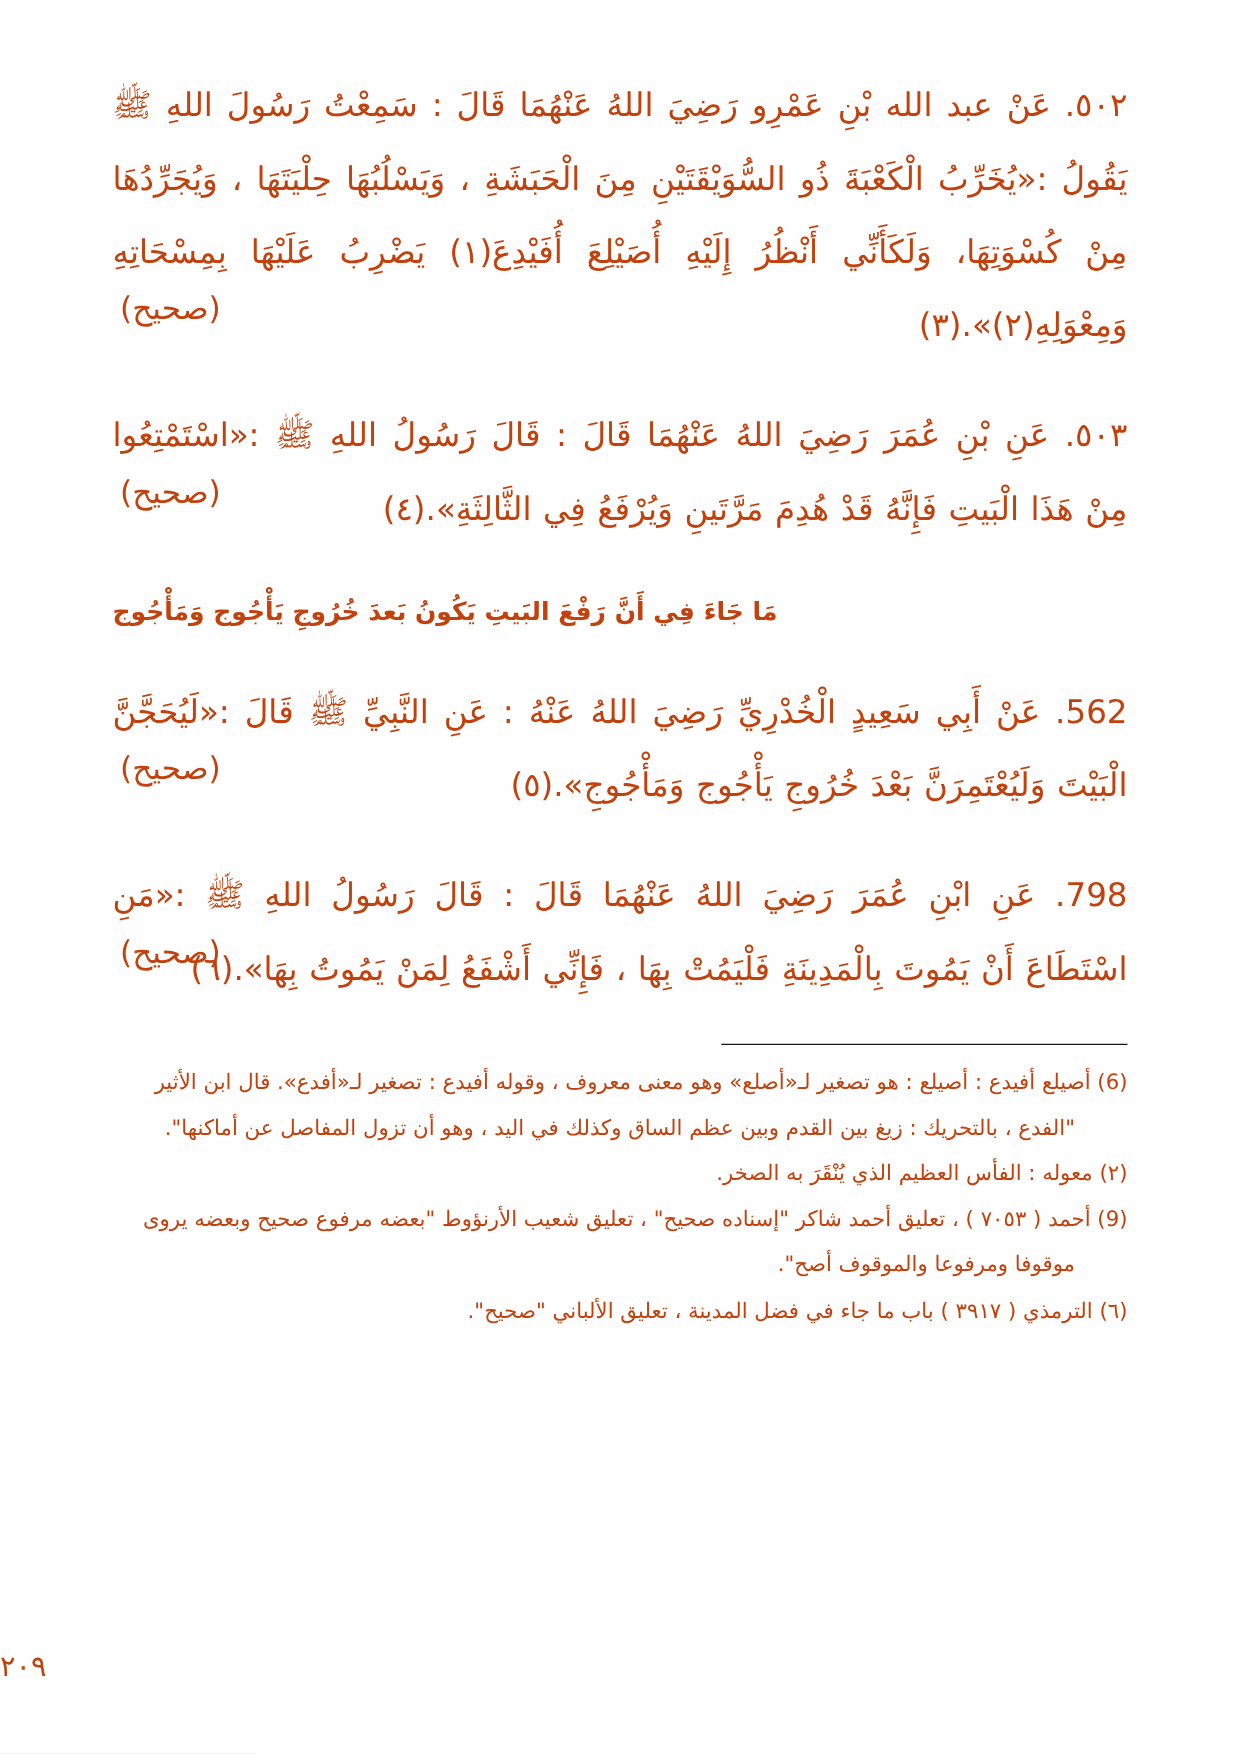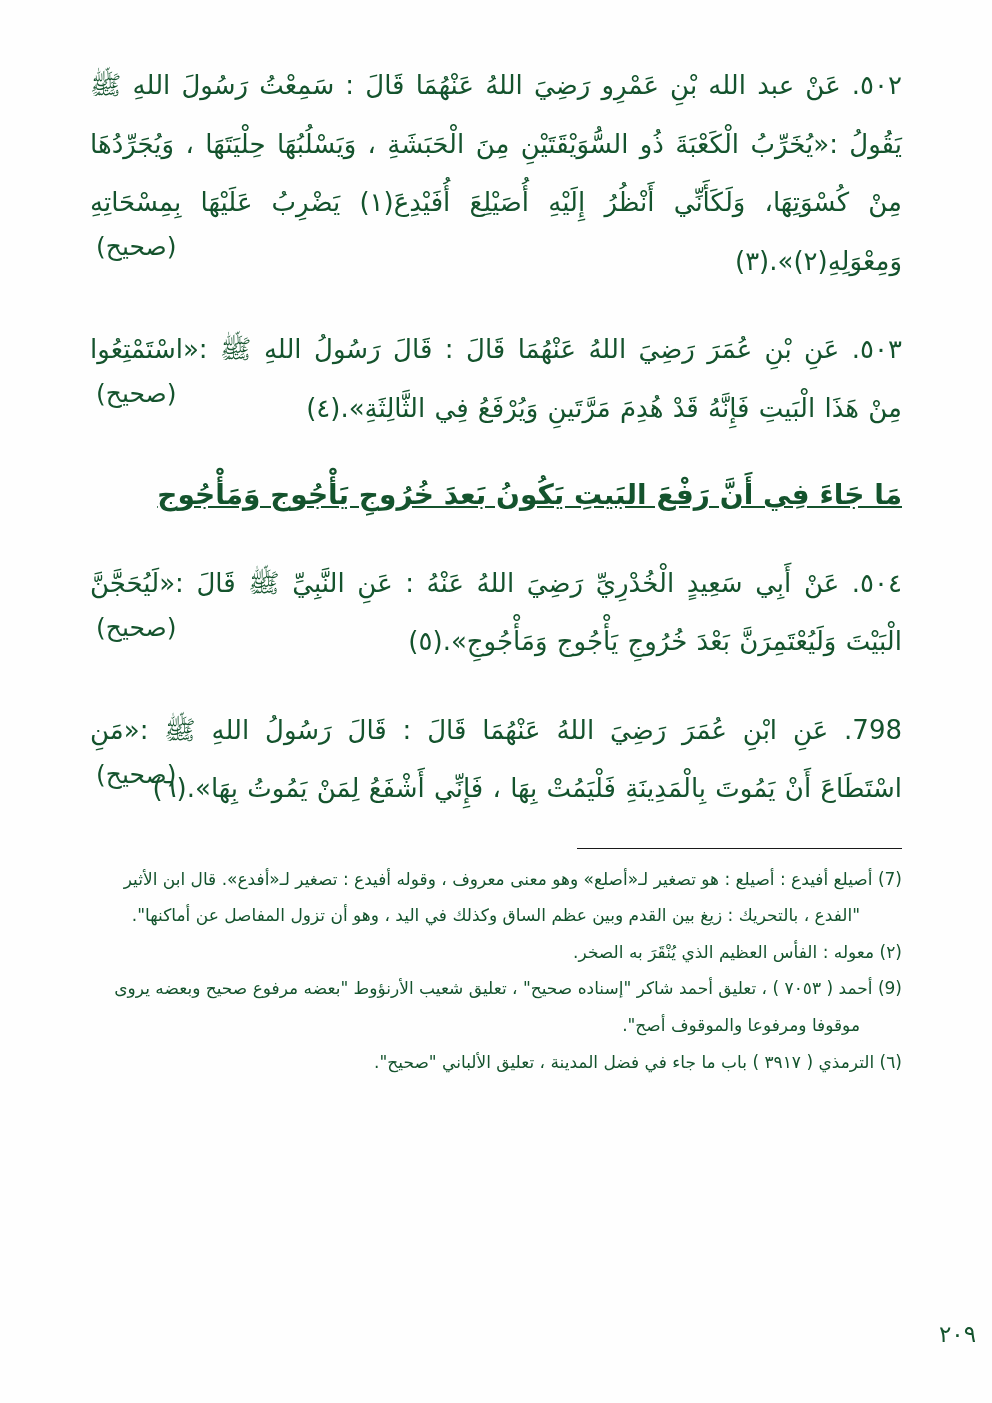--- a/index.html
+++ b/index.html
@@ -3,21 +3,21 @@
 <meta charset="utf-8">
 <style>
   * { box-sizing: border-box; }
   html, body { margin: 0; padding: 0; background: #dcdcdc; }
 
   .page {
     width: 992px;
     height: 1403px;
     margin: 0 auto;
     background: #fefefe;
-    color: #14532d;
+    color: #c2410c;
     direction: rtl;
     font-family: "DejaVu Sans", sans-serif;
     position: relative;
     padding: 56px 90px 0 90px;
     overflow: hidden;
   }
 
   .content { width: 100%; }
 
   .hadith {
@@ -37,25 +37,24 @@
   .grade {
     position: absolute;
     left: 6px;
     bottom: 29px;
     font-size: 25px;
     white-space: nowrap;
   }
 
   .section-heading {
     margin: 36px 0 36px 0;
-    font-size: 28px;
+    font-size: 20px;
     font-weight: bold;
-    text-align: right;
+    text-align: left;
     line-height: 1.6;
-    text-decoration: underline;
   }
 
   .footnotes {
     margin-top: 26px;
     font-size: 17px;
     line-height: 2.15;
   }
 
   .footnote-sep {
     border: none;
@@ -69,21 +68,21 @@
     text-align: right;
     padding-right: 42px;
     text-indent: -42px;
   }
 
   .page-number {
     position: absolute;
     left: 0;
     right: 16px;
     bottom: 56px;
-    text-align: right;
+    text-align: left;
     font-size: 23px;
     letter-spacing: 1px;
   }
 </style>
 </head>
 <body>
 
 <div class="page">
   <main class="content">
 
@@ -93,33 +92,33 @@
     </section>
 
     <section class="hadith">
       <p class="hadith-text">٥٠٣. عَنِ بْنِ عُمَرَ رَضِيَ اللهُ عَنْهُمَا قَالَ : قَالَ رَسُولُ اللهِ ﷺ :«اسْتَمْتِعُوا مِنْ هَذَا الْبَيتِ فَإِنَّهُ قَدْ هُدِمَ مَرَّتَينِ وَيُرْفَعُ فِي الثَّالِثَةِ».(٤)</p>
       <span class="grade">(صحيح)</span>
     </section>
 
     <h2 class="section-heading">مَا جَاءَ فِي أَنَّ رَفْعَ البَيتِ يَكُونُ بَعدَ خُرُوجِ يَأْجُوج وَمَأْجُوج</h2>
 
     <section class="hadith">
-      <p class="hadith-text">٥٠٤. عَنْ أَبِي سَعِيدٍ الْخُدْرِيِّ رَضِيَ اللهُ عَنْهُ : عَنِ النَّبِيِّ ﷺ قَالَ :«لَيُحَجَّنَّ الْبَيْتَ وَلَيُعْتَمِرَنَّ بَعْدَ خُرُوجِ يَأْجُوج وَمَأْجُوجِ».(٥)</p>
+      <p class="hadith-text">562. عَنْ أَبِي سَعِيدٍ الْخُدْرِيِّ رَضِيَ اللهُ عَنْهُ : عَنِ النَّبِيِّ ﷺ قَالَ :«لَيُحَجَّنَّ الْبَيْتَ وَلَيُعْتَمِرَنَّ بَعْدَ خُرُوجِ يَأْجُوج وَمَأْجُوجِ».(٥)</p>
       <span class="grade">(صحيح)</span>
     </section>
 
 
     <section class="hadith">
       <p class="hadith-text">798. عَنِ ابْنِ عُمَرَ رَضِيَ اللهُ عَنْهُمَا قَالَ : قَالَ رَسُولُ اللهِ ﷺ :«مَنِ اسْتَطَاعَ أَنْ يَمُوتَ بِالْمَدِينَةِ فَلْيَمُتْ بِهَا ، فَإِنِّي أَشْفَعُ لِمَنْ يَمُوتُ بِهَا».(٦)</p>
       <span class="grade">(صحيح)</span>
     </section>
 
     <footer class="footnotes">
       <hr class="footnote-sep">
-      <p class="footnote">(7) أصيلع أفيدع : أصيلع : هو تصغير لـ«أصلع» وهو معنى معروف ، وقوله أفيدع : تصغير لـ«أفدع». قال ابن الأثير "الفدع ، بالتحريك : زيغ بين القدم وبين عظم الساق وكذلك في اليد ، وهو أن تزول المفاصل عن أماكنها".</p>
+      <p class="footnote">(6) أصيلع أفيدع : أصيلع : هو تصغير لـ«أصلع» وهو معنى معروف ، وقوله أفيدع : تصغير لـ«أفدع». قال ابن الأثير "الفدع ، بالتحريك : زيغ بين القدم وبين عظم الساق وكذلك في اليد ، وهو أن تزول المفاصل عن أماكنها".</p>
       <p class="footnote">(٢) معوله : الفأس العظيم الذي يُنْقَرَ به الصخر.</p>
       <p class="footnote">(9) أحمد ( ٧٠٥٣ ) ، تعليق أحمد شاكر "إسناده صحيح" ، تعليق شعيب الأرنؤوط "بعضه مرفوع صحيح وبعضه يروى موقوفا ومرفوعا والموقوف أصح".</p>
       <p class="footnote">(٦) الترمذي ( ٣٩١٧ ) باب ما جاء في فضل المدينة ، تعليق الألباني "صحيح".</p>
     </footer>
 
   </main>
 
   <div class="page-number">٢٠٩</div>
 </div>
 

